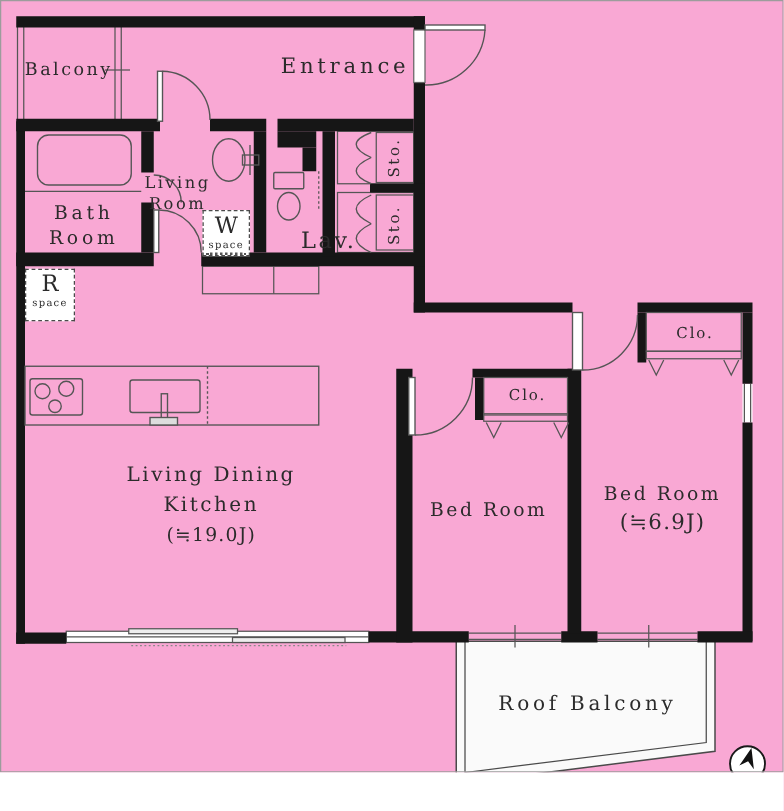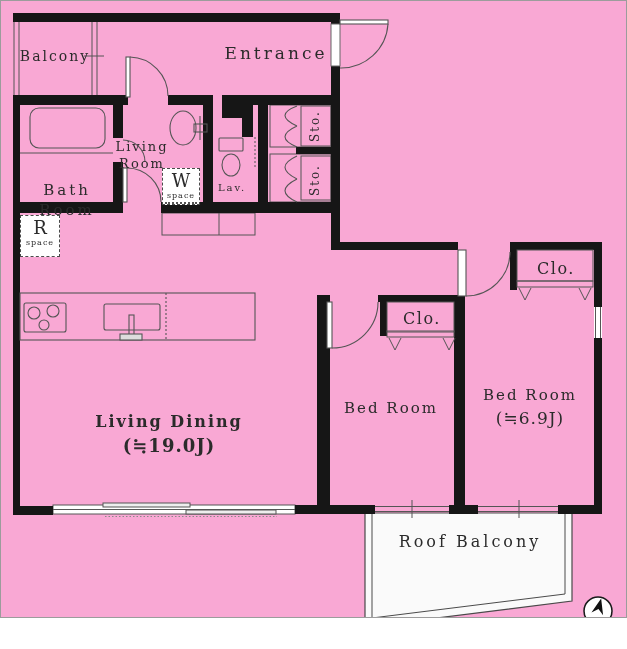--- a/index.html
+++ b/index.html
@@ -7,27 +7,27 @@
     position:relative;width:627px;height:618px;background:#f9a8d4;overflow:hidden;
     font-family:"DejaVu Serif","DejaVu Sans","Liberation Serif",serif;
     color:#2b2b2b;
   }
   .frame{position:absolute;inset:0;border:1px solid #9c9c9c;pointer-events:none;}
   svg.plan{position:absolute;left:0;top:0;}
   .lbl{position:absolute;transform:translateX(-50%);text-align:center;white-space:nowrap;}
   .lbl .line{display:block;}
   .balcony-lbl{font-size:14px;letter-spacing:2px;}
   .entrance-lbl{font-size:17px;letter-spacing:3px;}
-  .bath-lbl{font-size:15px;letter-spacing:3px;line-height:20px;margin-top:20px;}
+  .bath-lbl{font-size:15px;letter-spacing:3px;line-height:20px;}
   .powder-lbl{font-size:13px;letter-spacing:2px;line-height:17px;}
-  .lav-lbl{font-size:10px;letter-spacing:2px;}
-  .clo-lbl{font-size:16px;letter-spacing:1.5px;}
+  .lav-lbl{font-size:18px;letter-spacing:2px;margin-left:31px;}
+  .clo-lbl{font-size:12px;letter-spacing:1.5px;}
   .sto-lbl{position:absolute;transform:translate(-50%,-50%) rotate(-90deg);font-size:12px;letter-spacing:2px;white-space:nowrap;}
   .ldk-lbl{font-size:16px;letter-spacing:2px;line-height:24px;}
-  .ldk-lbl .area{font-size:18px;letter-spacing:1px;}
+  .ldk-lbl .area{font-size:15px;letter-spacing:1px;}
   .bed-lbl{font-size:15px;letter-spacing:2px;line-height:24px;}
   .bed-lbl .area{font-size:14px;letter-spacing:1px;}
   .master-lbl{font-size:15px;letter-spacing:2px;line-height:23px;}
   .master-lbl .area{font-size:17px;letter-spacing:1px;}
   .roof-lbl{font-size:16px;letter-spacing:3px;}
   .north-lbl{font-size:11px;font-style:italic;letter-spacing:0;}
   .spacebox{position:absolute;border:1px dashed #4a4a4a;background:#fff;text-align:center;box-sizing:border-box;}
   .spacebox .big{display:block;font-size:18px;line-height:20px;margin-top:2px;}
   .spacebox .small{display:block;font-size:8px;line-height:9px;letter-spacing:1px;}
   .wbox-hatch{position:absolute;left:2px;right:2px;bottom:0;height:0;border-bottom:2px dotted #555;}
@@ -244,42 +244,43 @@
     <span class="big">W</span>
     <span class="small">space</span>
     <div class="wbox-hatch"></div>
   </div>
 
   <div class="spacebox" style="left:20px;top:215px;width:40px;height:42px;">
     <span class="big">R</span>
     <span class="small">space</span>
   </div>
 
-  <div class="lbl ldk-lbl" style="left:169px;top:410px;font-weight:bold;">
+  <div class="lbl ldk-lbl" style="left:169px;top:368px;">
     <span class="line">Living Dining</span>
+    <span class="line">Kitchen</span>
     <span class="line area">(≒19.0J)</span>
   </div>
 
   <div class="lbl bed-lbl" style="left:391px;top:396px;">
     <span class="line">Bed Room</span>
   </div>
 
   <div class="lbl master-lbl" style="left:530px;top:384px;">
     <span class="line">Bed Room</span>
     <span class="line area">(≒6.9J)</span>
   </div>
 
   <div class="lbl clo-lbl" style="left:422px;top:309px;">
     <span>Clo.</span>
   </div>
   <div class="lbl clo-lbl" style="left:556px;top:259px;">
     <span>Clo.</span>
   </div>
 
-  <div class="lbl roof-lbl" style="left:470px;top:532px;">
+  <div class="lbl roof-lbl" style="left:470px;top:553px;">
     <span>Roof Balcony</span>
   </div>
 
   <div class="lbl north-lbl" style="left:597px;top:628px;">
     <span>N</span>
   </div>
 
   <div class="frame"></div>
 </div>
 

